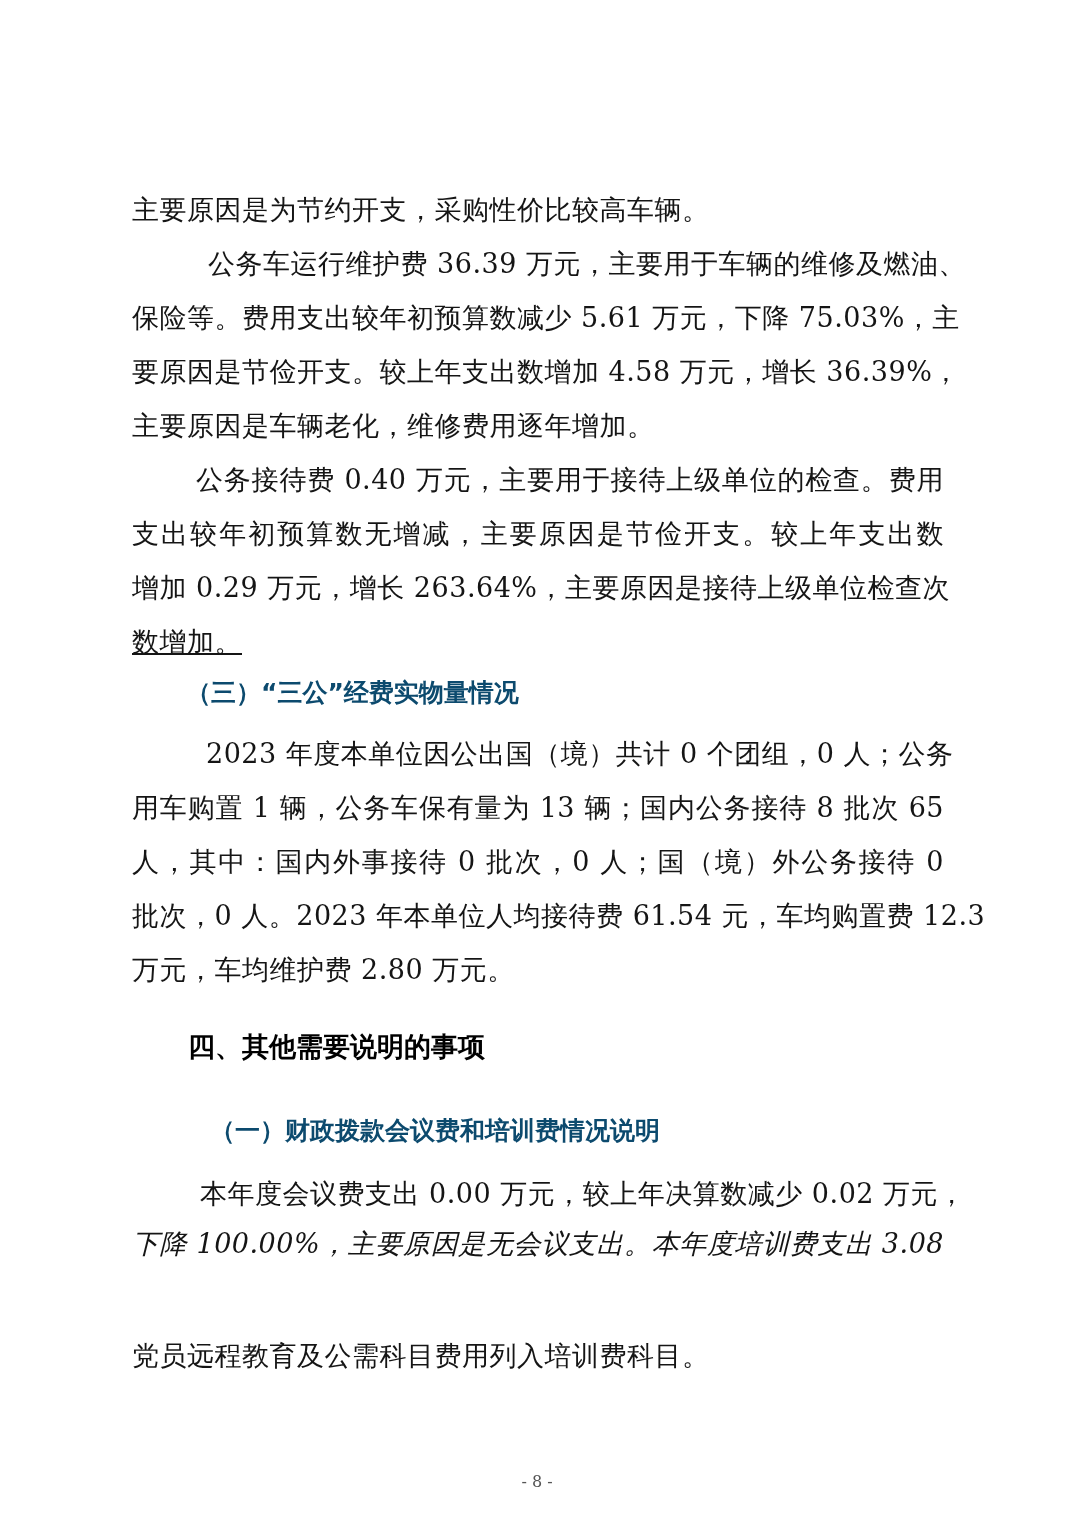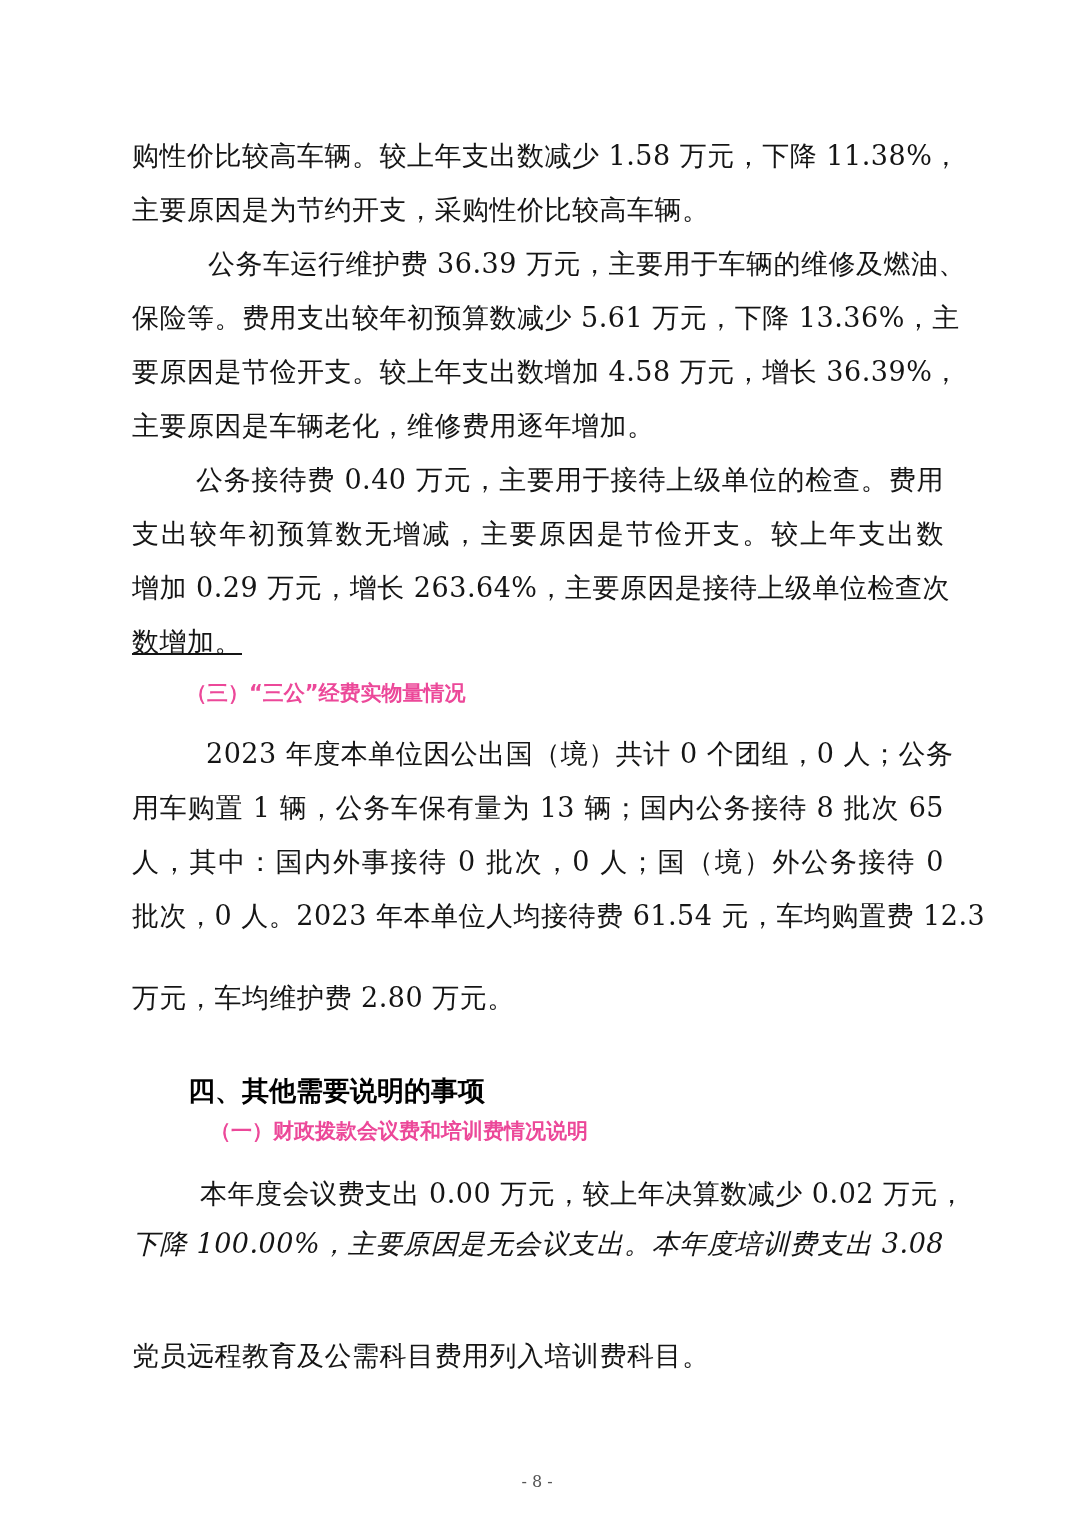--- a/index.html
+++ b/index.html
@@ -15,23 +15,23 @@
       white-space: nowrap;
       letter-spacing: 0.5px;
       color: #151515;
     }
     .justify { text-align: justify; text-align-last: justify; }
     .indent { left: 196px; width: 748px; }
     .h-sub {
       position: absolute;
       font-family: "DejaVu Sans", "Liberation Sans", sans-serif;
       font-weight: bold;
-      font-size: 21px;
+      font-size: 25px;
       line-height: 32px;
-      color: #ec4899;
+      color: #0c4a6e;
       white-space: nowrap;
     }
     .h-main {
       position: absolute;
       left: 188px;
       font-family: "DejaVu Sans", "Liberation Sans", sans-serif;
       font-weight: bold;
       font-size: 27px;
       line-height: 32px;
       color: #000;
@@ -45,42 +45,41 @@
       font-family: "DejaVu Serif", "Liberation Serif", serif;
       font-size: 16px;
       color: #555;
     }
   </style>
 </head>
 <body>
 
 <div class="page">
 
-  <div class="line justify" style="top:140px;">购性价比较高车辆。较上年支出数减少 1.58 万元，下降 11.38%，</div>
   <div class="line" style="top:194px;">主要原因是为节约开支，采购性价比较高车辆。</div>
 
   <div class="line indent justify" style="top:248px;margin-left:12px;">公务车运行维护费 36.39 万元，主要用于车辆的维修及燃油、</div>
-  <div class="line justify" style="top:302px;">保险等。费用支出较年初预算数减少 5.61 万元，下降 13.36%，主</div>
+  <div class="line justify" style="top:302px;">保险等。费用支出较年初预算数减少 5.61 万元，下降 75.03%，主</div>
   <div class="line justify" style="top:356px;">要原因是节俭开支。较上年支出数增加 4.58 万元，增长 36.39%，</div>
   <div class="line" style="top:410px;">主要原因是车辆老化，维修费用逐年增加。</div>
 
   <div class="line indent justify" style="top:464px;">公务接待费 0.40 万元，主要用于接待上级单位的检查。费用</div>
   <div class="line justify" style="top:518px;">支出较年初预算数无增减，主要原因是节俭开支。较上年支出数</div>
   <div class="line justify" style="top:572px;">增加 0.29 万元，增长 263.64%，主要原因是接待上级单位检查次</div>
   <div class="line" style="top:626px;text-decoration:underline;">数增加。</div>
 
   <div class="h-sub" style="left:186px; top:677px;">（三）“三公”经费实物量情况</div>
 
   <div class="line justify" style="top:738px; left:206px; width:738px;">2023 年度本单位因公出国（境）共计 0 个团组，0 人；公务</div>
   <div class="line justify" style="top:792px;">用车购置 1 辆，公务车保有量为 13 辆；国内公务接待 8 批次 65</div>
   <div class="line justify" style="top:846px;">人，其中：国内外事接待 0 批次，0 人；国（境）外公务接待 0</div>
   <div class="line justify" style="top:900px;">批次，0 人。2023 年本单位人均接待费 61.54 元，车均购置费 12.3</div>
-  <div class="line" style="top:954px;margin-top:28px;">万元，车均维护费 2.80 万元。</div>
+  <div class="line" style="top:954px;">万元，车均维护费 2.80 万元。</div>
 
-  <div class="h-main" style="top:1031px;margin-top:44px;">四、其他需要说明的事项</div>
+  <div class="h-main" style="top:1031px;">四、其他需要说明的事项</div>
 
   <div class="h-sub" style="left:210px; top:1115px;">（一）财政拨款会议费和培训费情况说明</div>
 
   <div class="line justify" style="top:1178px; left:200px; width:738px;">本年度会议费支出 0.00 万元，较上年决算数减少 0.02 万元，</div>
   <div class="line justify" style="top:1228px;font-style:italic;">下降 100.00%，主要原因是无会议支出。本年度培训费支出 3.08</div>
   <div class="line" style="top:1340px;">党员远程教育及公需科目费用列入培训费科目。</div>
 
   <div class="pagenum">- 8 -</div>
 </div>
 

